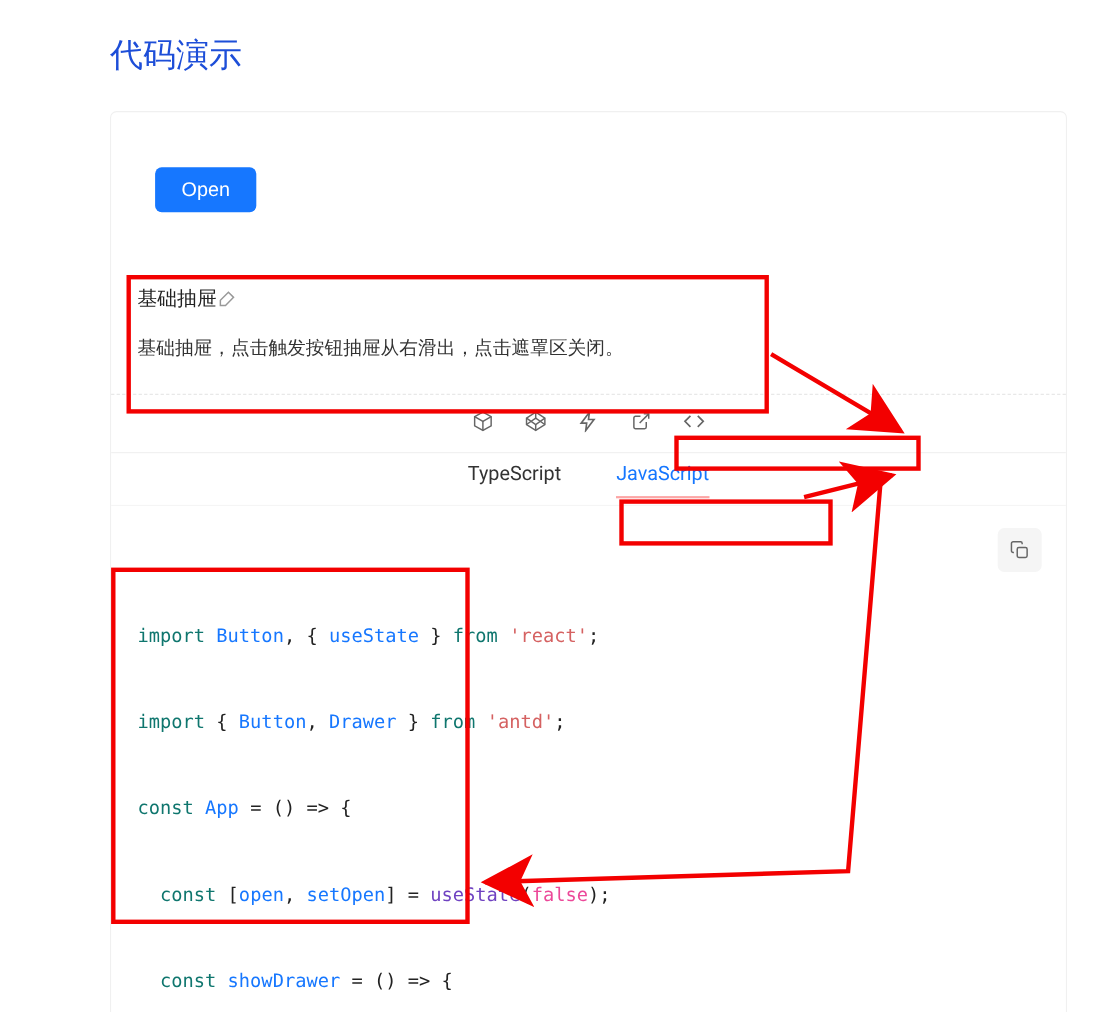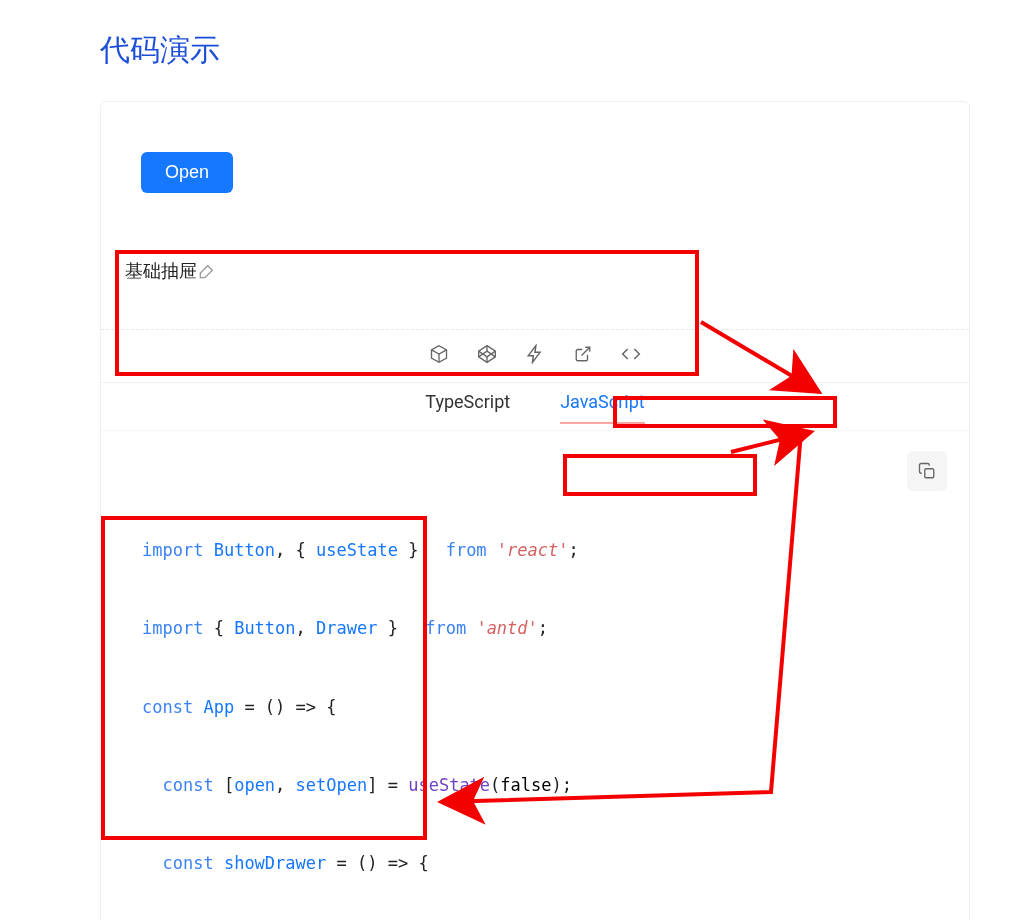--- a/index.html
+++ b/index.html
@@ -117,26 +117,26 @@
     width: 40px;
     height: 40px;
     border-radius: 6px;
     background: #f5f5f5;
     display: flex;
     align-items: center;
     justify-content: center;
     color: #666;
     cursor: pointer;
   }
-  .tok-kw { color: #3b82f6; margin-left: 17px; }
+  .tok-kw { color: #0f766e; }
   .tok-id { color: #1677ff; }
-  .tok-str { color: #d56161; font-style: italic; }
+  .tok-str { color: #d56161; }
   .tok-pl { color: #222; }
   .tok-fn { color: #6f42c1; }
-  .tok-lit { color: #000000; }
+  .tok-lit { color: #ec4899; }
   
   .anno-box {
     position: absolute;
     border: 4px solid #f30000;
     pointer-events: none;
   }
   .anno-svg {
     position: absolute;
     pointer-events: none;
     overflow: visible;
@@ -156,20 +156,21 @@
 
     <div class="desc-block">
       <div class="desc-title-row">
         <span class="desc-title">基础抽屉</span>
         <span class="edit-icon">
           <svg viewBox="0 0 24 24" width="16" height="16" fill="none" stroke="currentColor" stroke-width="2">
               <path d="M13 4l7 7-11 11H2v-7L13 4z"></path>
             </svg>
         </span>
       </div>
+      <div class="desc-text">基础抽屉，点击触发按钮抽屉从右滑出，点击遮罩区关闭。</div>
     </div>
 
     <div class="toolbar">
       <span class="tool-icon">
         <svg viewBox="0 0 24 24" width="20" height="20" fill="none" stroke="currentColor" stroke-width="1.6">
             <path d="M12 2 3 7v10l9 5 9-5V7l-9-5z"></path>
             <path d="M3 7l9 5 9-5"></path>
             <path d="M12 12v10"></path>
           </svg>
       </span>

